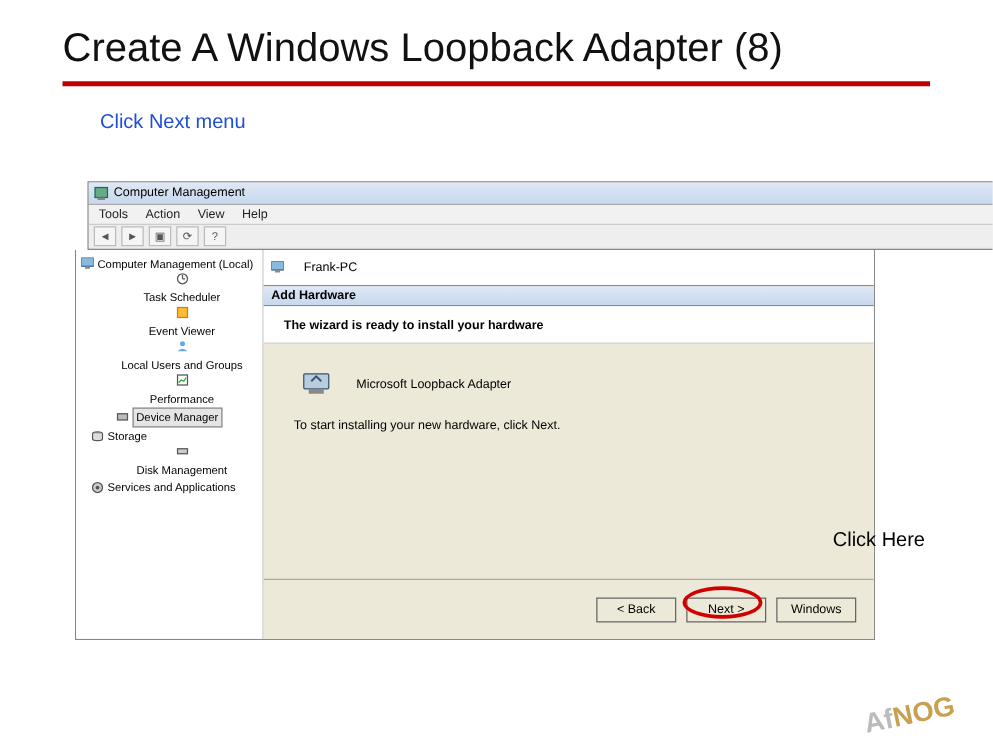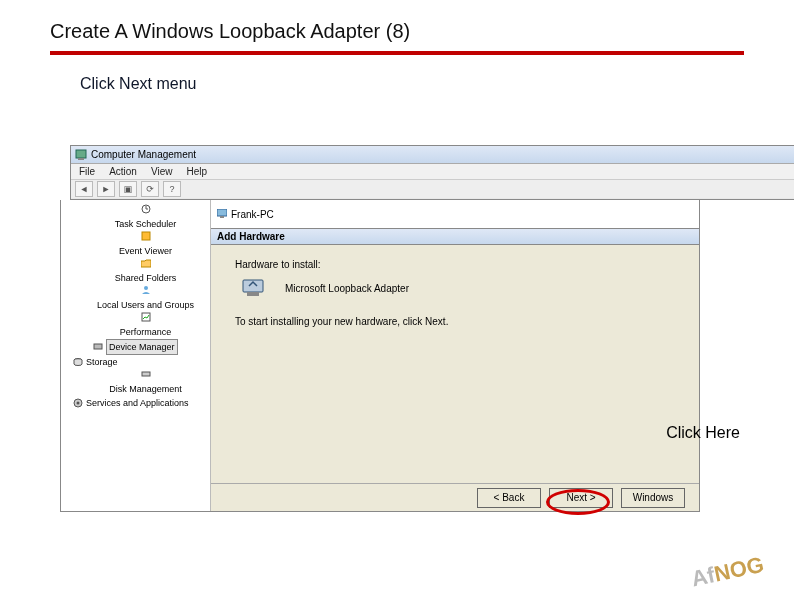--- a/index.html
+++ b/index.html
@@ -1,20 +1,20 @@
 <!DOCTYPE html>
 <html><head>
 <meta charset="utf-8">
 <style>
   * { box-sizing: border-box; margin: 0; padding: 0; }
   body { width: 794px; height: 595px; background: #fff; font-family: Arial, sans-serif; position: relative; overflow: hidden; }
   .slide { padding: 20px 50px 0 50px; }
-  .title { font-family: "Trebuchet MS", Arial, sans-serif; font-size: 20px; color: #111; padding-bottom: 8px; }
+  .title { font-family: "Trebuchet MS", Arial, sans-serif; font-size: 32px; color: #111; padding-bottom: 8px; }
   .divider { border-bottom: 4px solid #c00000; margin-bottom: 20px; }
-  .instruction { font-size: 16px; color: #0f172a; margin: 0 0 6px 30px; }
+  .instruction { font-size: 16px; color: #1d4ed8; margin: 0 0 6px 30px; }
   .click-here-label { position: absolute; right: 54px; top: 424px; font-size: 16px; color: #000; }
   .logo { position: absolute; right: 30px; bottom: 10px; transform: rotate(-12deg); font-weight: bold; font-size: 22px; }
   .logo .af { color: #bbb; }
   .logo .nog { color: #c9a050; }
 
   
   .mgmt-win { position: absolute; left: 70px; top: 145px; width: 741px; height: 55px; background: #e8e8e8; border: 1px solid #888; font-size: 10px; font-family: Tahoma, sans-serif; text-align: right; }
   .titlebar { height: 18px; background: linear-gradient(#dfe8f6,#c7d8ed); border-bottom: 1px solid #aaa; display: flex; align-items: center; padding: 0 4px; gap: 4px; color: #000; }
   .titlebar .title-icon { width: 12px; height: 12px; display: inline-flex; }
   .menubar { height: 16px; background: #f1f1f1; border-bottom: 1px solid #ccc; display: flex; gap: 14px; padding: 0 8px; align-items: center; color: #222; }
@@ -26,29 +26,29 @@
   .tree { width: 150px; background: #fff; border-right: 1px solid #bbb; font-size: 9px; font-family: Tahoma, sans-serif; padding: 4px 2px; line-height: 14px; color: #000; overflow: hidden; }
   .tree-line { display: flex; align-items: center; gap: 3px; padding-left: 2px; white-space: nowrap; }
   .tree-line.i1 { padding-left: 10px; }
   .tree-line.i2 { padding-left: 20px; flex-direction: column; }
   .tree-line.i3 { padding-left: 30px; }
   .t-icon { width: 10px; height: 10px; display: inline-flex; align-items: center; justify-content: center; flex-shrink: 0; }
   .t-icon svg { width: 10px; height: 10px; }
   .selected { background: #e5e5e5; border: 1px solid #888; padding: 0 2px; text-align: center; }
 
   .right-col { flex: 1; display: flex; flex-direction: column; background:#fff; }
-  .pc-head { height: 14px; background:#fff; font-size:10px; font-family: Tahoma,sans-serif; padding:14px 6px; display:flex; align-items:center; gap:4px; }
+  .pc-head { height: 14px; background:#fff; font-size:10px; font-family: Tahoma,sans-serif; padding:14px 6px; display:flex; align-items:center; gap:16px; }
   .wizard-dlg { flex:1; background:#ece9d8; border-top:1px solid #888; display:flex; flex-direction:column; font-family:Tahoma,sans-serif; font-size:10px; color:#000; position:relative; }
   .dlg-title { background:linear-gradient(#dfe8f6,#c7d8ed); height:16px; font-size:10px; padding:2px 6px; font-weight:bold; border-bottom:1px solid #888;}
   .dlg-head { background:#fff; padding:10px 16px 8px 16px; border-bottom:1px solid #ccc; font-weight:bold; }
   .dlg-body { padding:14px 24px; flex:1; }
   .dlg-body .lbl { margin-bottom:6px; }
   .hw-row { display:flex; align-items:center; gap:20px; padding-left:6px; margin:6px 0 16px 0; }
   .hw-icon { width:24px; height:24px; display:inline-flex; }
-  .dlg-footer { height:28px; border-top:1px solid #aaa; background:#ece9d8; display:flex; justify-content:flex-end; align-items:center; gap:8px; padding:0 14px; position:relative;}
+  .dlg-footer { height:48px; border-top:1px solid #aaa; background:#ece9d8; display:flex; justify-content:flex-end; align-items:center; gap:8px; padding:0 14px; position:relative;}
   .btn { width:64px; height:20px; background:#ece9d8; border:1px solid #666; font-size:10px; font-family:Tahoma,sans-serif; color:#000; cursor:pointer; }
   .red-oval { position:absolute; width:64px; height:26px; border:3px solid #d00000; border-radius:50%; pointer-events:none; }
 </style>
 </head>
 <body>
 
 <div class="slide">
   <div class="title">Create A Windows Loopback Adapter (8)</div>
   <div class="divider"></div>
   <div class="instruction">Click Next menu</div>
@@ -58,64 +58,65 @@
   <div class="titlebar">
     <span class="title-icon">
       <svg viewBox="0 0 12 12">
           <rect x="1" y="1" width="10" height="8" fill="#6a8" stroke="#265"></rect>
           <rect x="3" y="9" width="6" height="2" fill="#888"></rect>
         </svg>
     </span>
     <span>Computer Management</span>
   </div>
   <div class="menubar">
-    <span>File</span>
+    <span>Tools</span>
     <span>Action</span>
     <span>View</span>
     <span>Help</span>
   </div>
   <div class="toolbar">
     <span class="tool-btn">◄</span>
     <span class="tool-btn">►</span>
     <span class="tool-btn">▣</span>
     <span class="tool-btn">⟳</span>
     <span class="tool-btn">?</span>
   </div>
 </div>
 
 <div class="lower">
   <div class="tree">
+    <div class="tree-line">
+      <span class="t-icon">
+          <svg viewBox="0 0 10 10">
+            <rect x="0" y="0" width="10" height="7" fill="#8bd" stroke="#369"></rect>
+            <rect x="3" y="7" width="4" height="2" fill="#888"></rect>
+          </svg>
+        </span>
+      <span>Computer Management (Local)</span>
+    </div>
     <div class="tree-line i2">
       <span class="t-icon">
           <svg viewBox="0 0 10 10">
             <circle cx="5" cy="5" r="4" fill="#fff" stroke="#555"></circle>
             <path d="M5 5 L5 2 M5 5 L7 5" stroke="#555"></path>
           </svg>
         </span>
       <span>Task Scheduler</span>
     </div>
     <div class="tree-line i2">
       <span class="t-icon">
           <svg viewBox="0 0 10 10">
             <rect x="1" y="1" width="8" height="8" fill="#fb3" stroke="#b80"></rect>
           </svg>
         </span>
       <span>Event Viewer</span>
     </div>
     <div class="tree-line i2">
       <span class="t-icon">
           <svg viewBox="0 0 10 10">
-            <path d="M0 3 L4 3 L5 2 L10 2 L10 9 L0 9 Z" fill="#fc6" stroke="#b80"></path>
-          </svg>
-        </span>
-      <span>Shared Folders</span>
-    </div>
-    <div class="tree-line i2">
-      <span class="t-icon">
-          <svg viewBox="0 0 10 10">
             <circle cx="5" cy="3" r="2" fill="#6ad"></circle>
             <path d="M1 9 Q5 5 9 9 Z" fill="#6ad"></path>
           </svg>
         </span>
       <span>Local Users and Groups</span>
     </div>
     <div class="tree-line i2">
       <span class="t-icon">
           <svg viewBox="0 0 10 10">
             <rect x="1" y="1" width="8" height="8" fill="#fff" stroke="#555"></rect>
@@ -165,22 +166,22 @@
       <span class="t-icon">
           <svg viewBox="0 0 10 10">
             <rect x="0" y="0" width="10" height="7" fill="#8bd" stroke="#369"></rect>
             <rect x="3" y="7" width="4" height="2" fill="#888"></rect>
           </svg>
         </span>
       <span>Frank-PC</span>
     </div>
     <div class="wizard-dlg">
       <div class="dlg-title">Add Hardware</div>
+      <div class="dlg-head">The wizard is ready to install your hardware</div>
       <div class="dlg-body">
-        <div class="lbl">Hardware to install:</div>
         <div class="hw-row">
           <span class="hw-icon">
             <svg viewBox="0 0 24 24">
                 <rect x="2" y="4" width="20" height="12" rx="1" fill="#bcd" stroke="#357"></rect>
                 <rect x="6" y="16" width="12" height="4" fill="#888"></rect>
                 <path d="M8 10 L12 6 L16 10" stroke="#357" fill="none" stroke-width="1.5"></path>
               </svg>
           </span>
           <span>Microsoft Loopback Adapter</span>
         </div>

